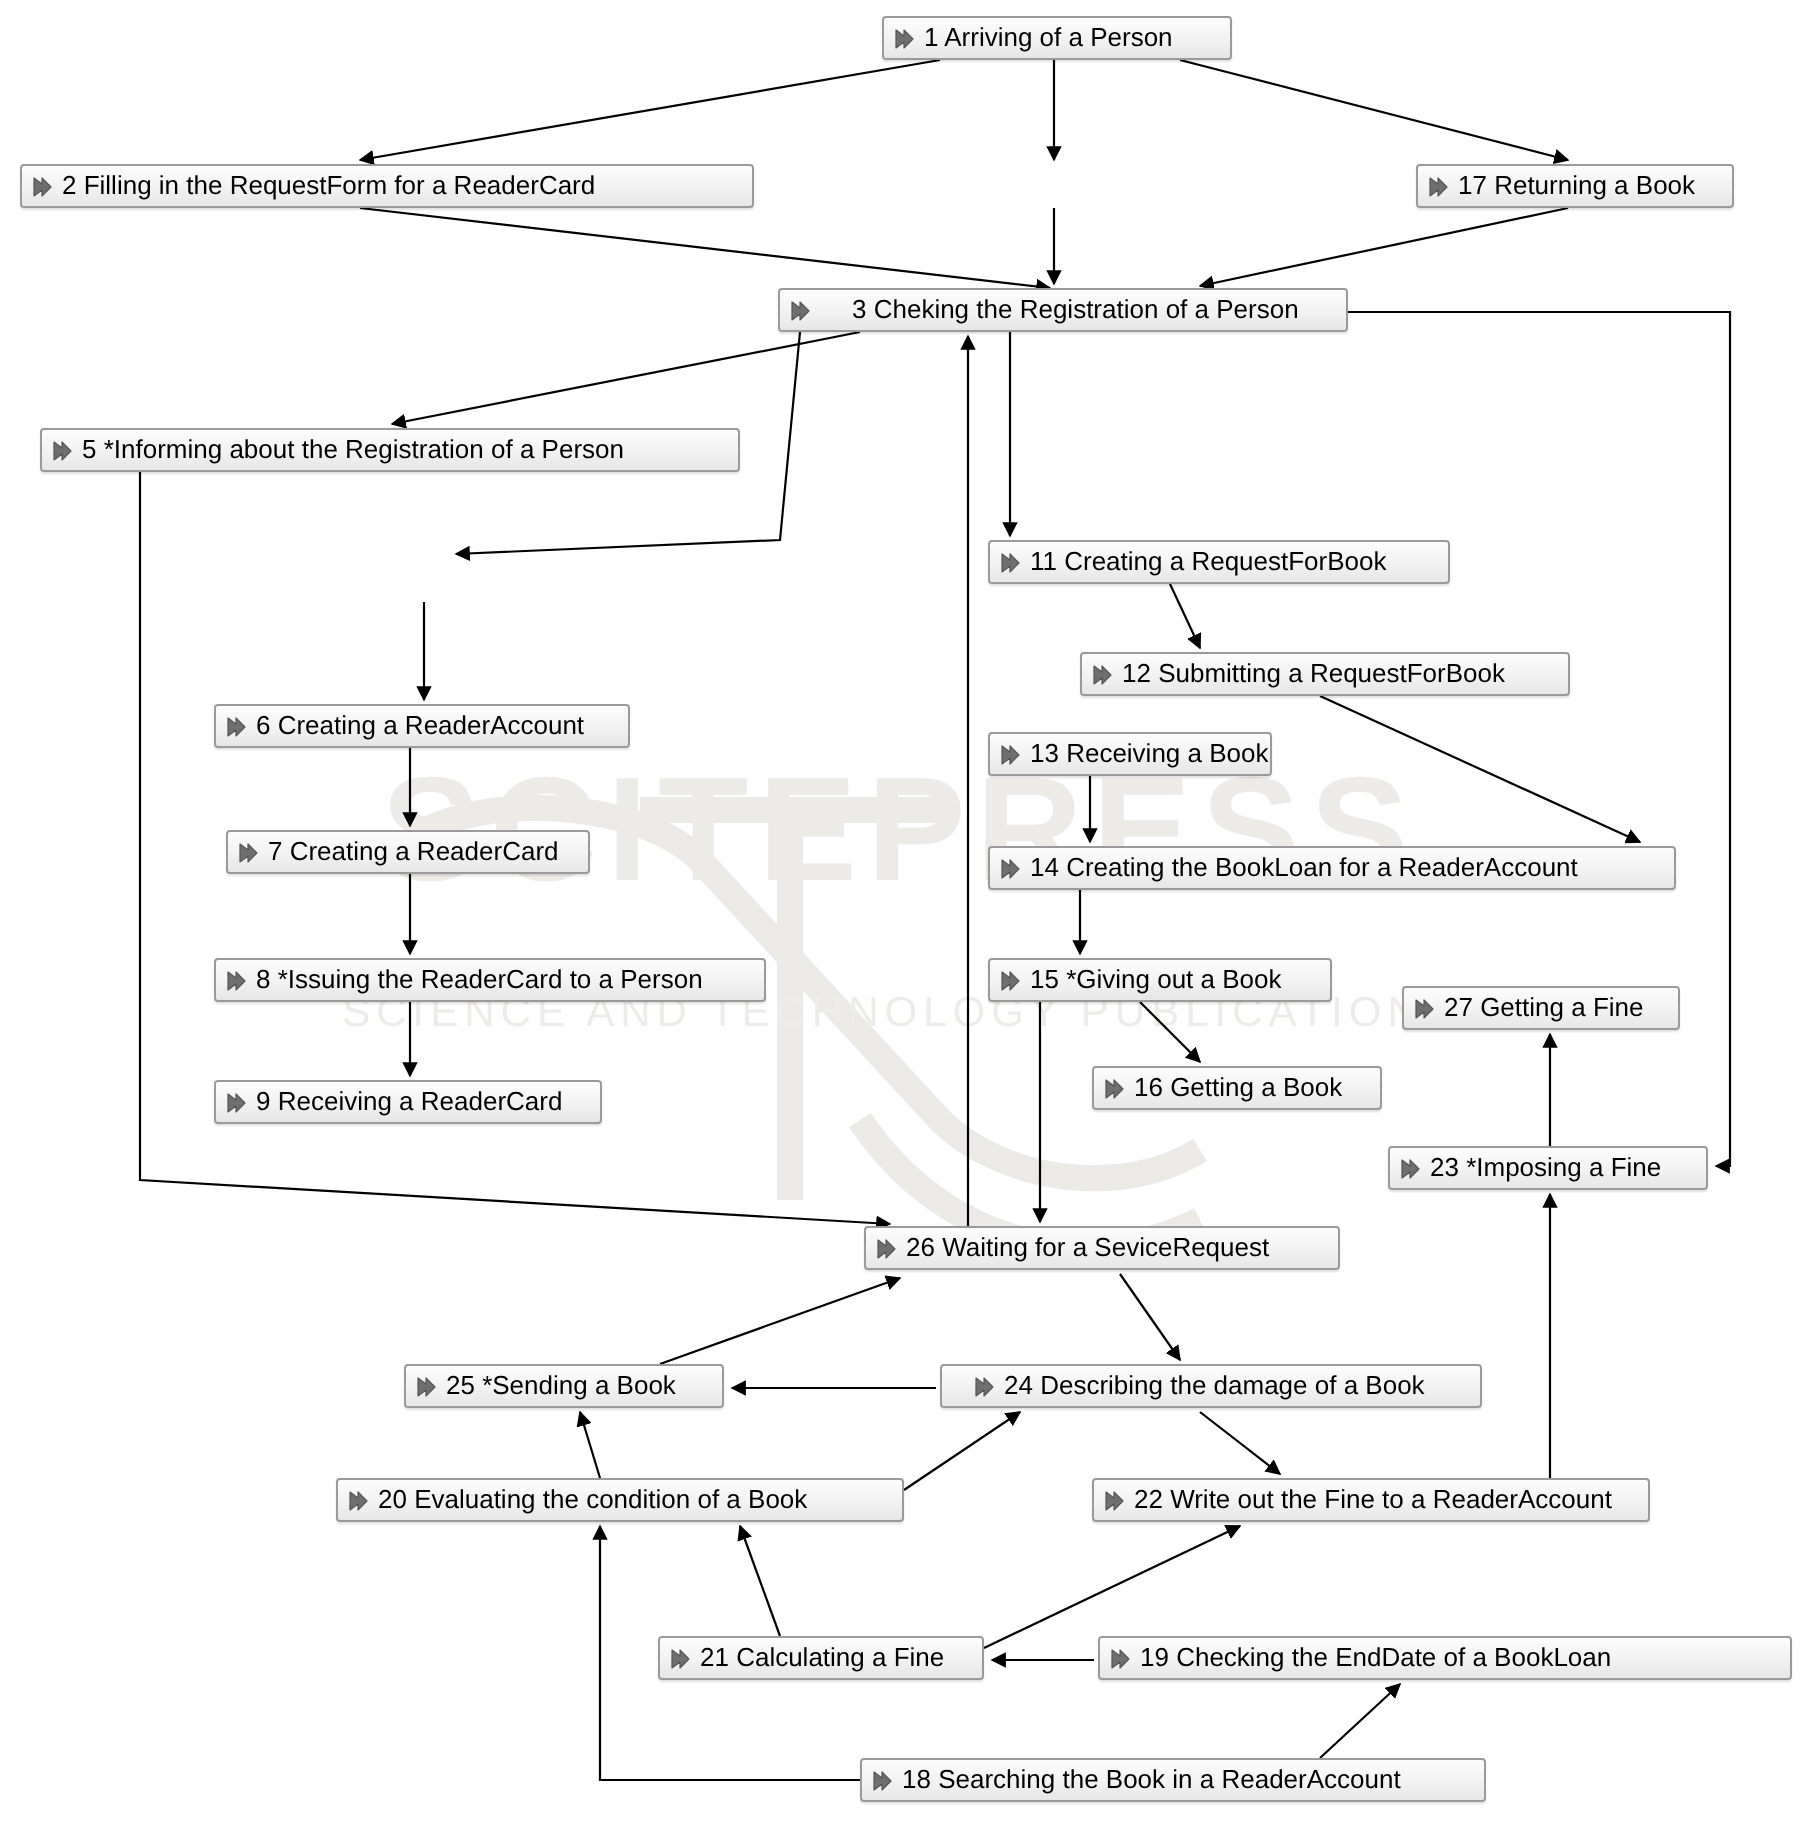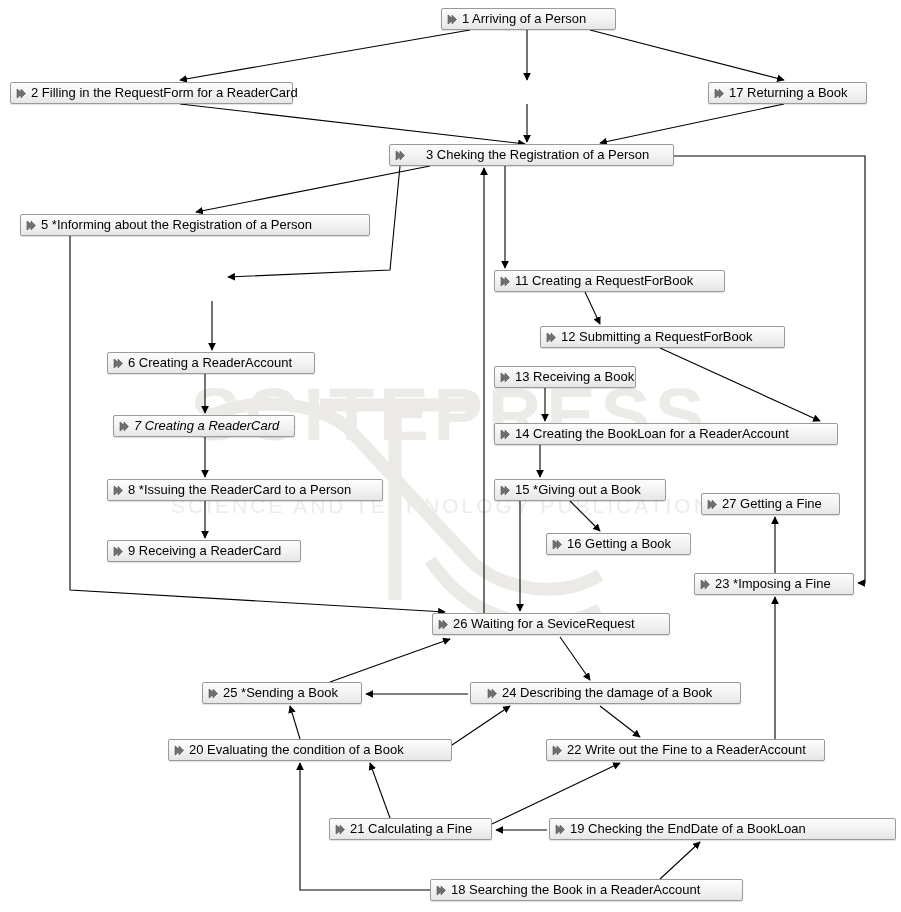--- a/index.html
+++ b/index.html
@@ -154,21 +154,21 @@
   </svg>
 
 <div class="node" style="left: 441px; top: 8px; width: 175px;">
       <span class="glyph">
         <svg width="11" height="11" viewBox="0 0 11 11">
           <path d="M1 1 L1 10 L5 7 L5 10 L9.5 5.5 L5 1 L5 4 Z" fill="#6f6f6f" stroke="#555" stroke-width="0.6" stroke-linejoin="round"></path>
         </svg>
       </span>
       <span class="label">1 Arriving of a Person</span>
     </div>
-    <div class="node" style="left: 10px; top: 82px; width: 283px;">
+    <div class="node" style="left: 10px; top: 82px; width: 367px;">
       <span class="glyph">
         <svg width="11" height="11" viewBox="0 0 11 11">
           <path d="M1 1 L1 10 L5 7 L5 10 L9.5 5.5 L5 1 L5 4 Z" fill="#6f6f6f" stroke="#555" stroke-width="0.6" stroke-linejoin="round"></path>
         </svg>
       </span>
       <span class="label">2 Filling in the RequestForm for a ReaderCard</span>
     </div>
     <div class="node" style="left: 708px; top: 82px; width: 159px;">
       <span class="glyph">
         <svg width="11" height="11" viewBox="0 0 11 11">
@@ -218,21 +218,21 @@
       <span class="label">6 Creating a ReaderAccount</span>
     </div>
     <div class="node" style="left: 494px; top: 366px; width: 142px;">
       <span class="glyph">
         <svg width="11" height="11" viewBox="0 0 11 11">
           <path d="M1 1 L1 10 L5 7 L5 10 L9.5 5.5 L5 1 L5 4 Z" fill="#6f6f6f" stroke="#555" stroke-width="0.6" stroke-linejoin="round"></path>
         </svg>
       </span>
       <span class="label">13 Receiving a Book</span>
     </div>
-    <div class="node" style="left: 113px; top: 415px; width: 182px; font-style: italic;">
+    <div class="node" style="left: 113px; top: 415px; width: 182px;">
       <span class="glyph">
         <svg width="11" height="11" viewBox="0 0 11 11">
           <path d="M1 1 L1 10 L5 7 L5 10 L9.5 5.5 L5 1 L5 4 Z" fill="#6f6f6f" stroke="#555" stroke-width="0.6" stroke-linejoin="round"></path>
         </svg>
       </span>
       <span class="label">7 Creating a ReaderCard</span>
     </div>
     <div class="node" style="left: 494px; top: 423px; width: 344px;">
       <span class="glyph">
         <svg width="11" height="11" viewBox="0 0 11 11">

